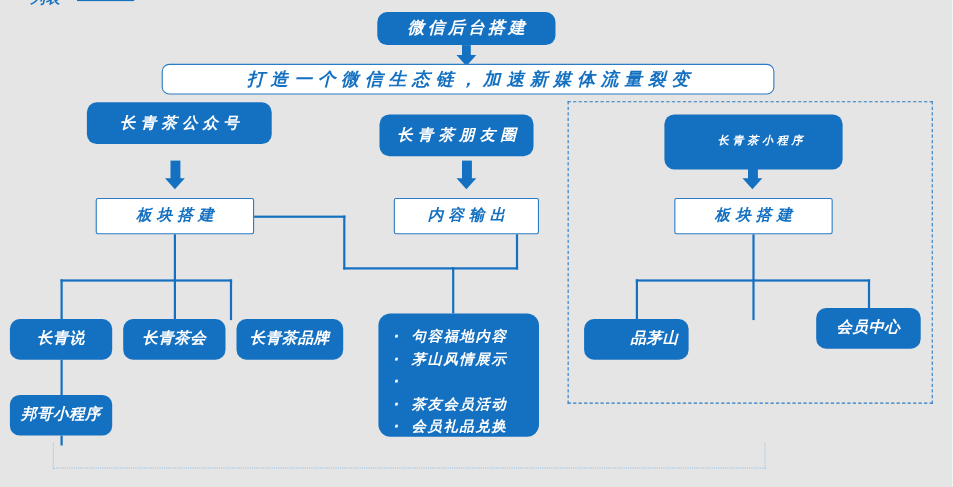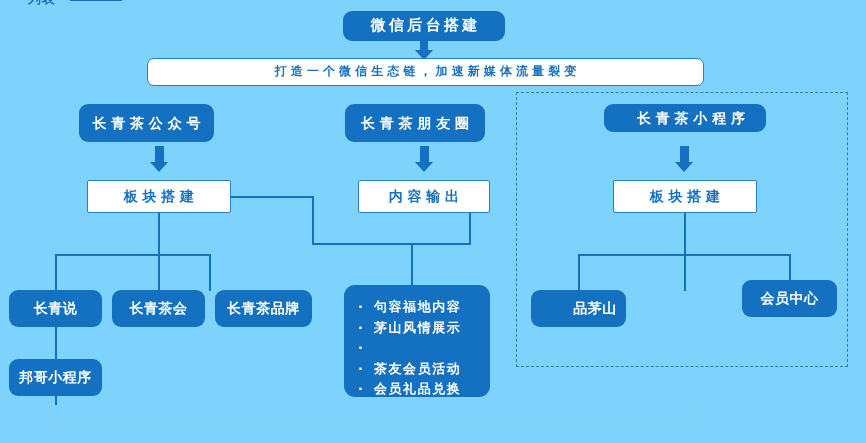--- a/index.html
+++ b/index.html
@@ -4,22 +4,23 @@
 <style>
   html,body{margin:0;padding:0;background:#ffffff;}
   body{
     font-family:"DejaVu Sans","Liberation Sans",sans-serif;
     -webkit-font-smoothing:antialiased;
   }
   #canvas{
     position:relative;
     width:866px;
     height:443px;
-    background:#7dd3fc;
+    background:#e5e5e5;
     overflow:hidden;
+    font-style:italic;
   }
 
   
   .node{
     position:absolute;
     box-sizing:border-box;
     display:flex;
     align-items:center;
     justify-content:center;
     text-align:center;
@@ -121,23 +122,23 @@
 
   <div class="dashbox" style="left:516px;top:92px;width:332px;height:275px;"></div>
 
   <div class="node filled sp-sm" style="left:343px;top:11px;width:162px;height:30px;font-size:15px;">微信后台搭建</div>
 
   <div class="arrow" style="left:415px;top:41px;width:18px;height:19px;">
     <div class="stem" style="left:5px;top:0;width:8px;height:11px;"></div>
     <div class="head" style="left:0;top:9px;"></div>
   </div>
 
-  <div class="node outlined sp" style="left:147px;top:58px;width:557px;height:28px;font-size:12px;border-radius:7px;">打造一个微信生态链，加速新媒体流量裂变</div>
-
-  <div class="node filled sp" style="left:79px;top:104px;width:135px;height:38px;font-size:14px;">长青茶公众号</div>
+  <div class="node outlined sp" style="left:147px;top:58px;width:557px;height:28px;font-size:16px;border-radius:7px;">打造一个微信生态链，加速新媒体流量裂变</div>
+
+  <div class="node filled sp" style="left:79px;top:93px;width:168px;height:38px;font-size:14px;">长青茶公众号</div>
 
   <div class="arrow" style="left:150px;top:146px;width:20px;height:28px;">
     <div class="stem" style="left:5px;top:0;width:9px;height:18px;"></div>
     <div class="head" style="left:0px;top:16px;"></div>
   </div>
 
   <div class="node outlined sp" style="left:87px;top:180px;width:144px;height:33px;font-size:14px;">板块搭建</div>
 
   <div class="ln lnv" style="left:158px;top:213px;width:2px;height:42px;"></div>
   <div class="ln lnh" style="left:55px;top:254px;width:156px;height:2px;"></div>
@@ -187,21 +188,21 @@
           <span class="dot">·</span>
           <span>茶友会员活动</span>
         </li>
       <li>
           <span class="dot">·</span>
           <span>会员礼品兑换</span>
         </li>
     </ul>
   </div>
 
-  <div class="node filled sp" style="left:604px;top:104px;width:162px;height:28px;font-size:14px;padding-left:12px;">长青茶小程序</div>
+  <div class="node filled sp" style="left:604px;top:104px;width:162px;height:50px;font-size:10px;padding-left:12px;">长青茶小程序</div>
 
   <div class="arrow" style="left:675px;top:146px;width:20px;height:28px;">
     <div class="stem" style="left:5px;top:0;width:9px;height:18px;"></div>
     <div class="head" style="left:0px;top:16px;"></div>
   </div>
 
   <div class="node outlined sp" style="left:613px;top:180px;width:144px;height:33px;font-size:14px;">板块搭建</div>
 
   <div class="ln lnv" style="left:684px;top:213px;width:2px;height:42px;"></div>
   <div class="ln lnh" style="left:578px;top:254px;width:213px;height:2px;"></div>

